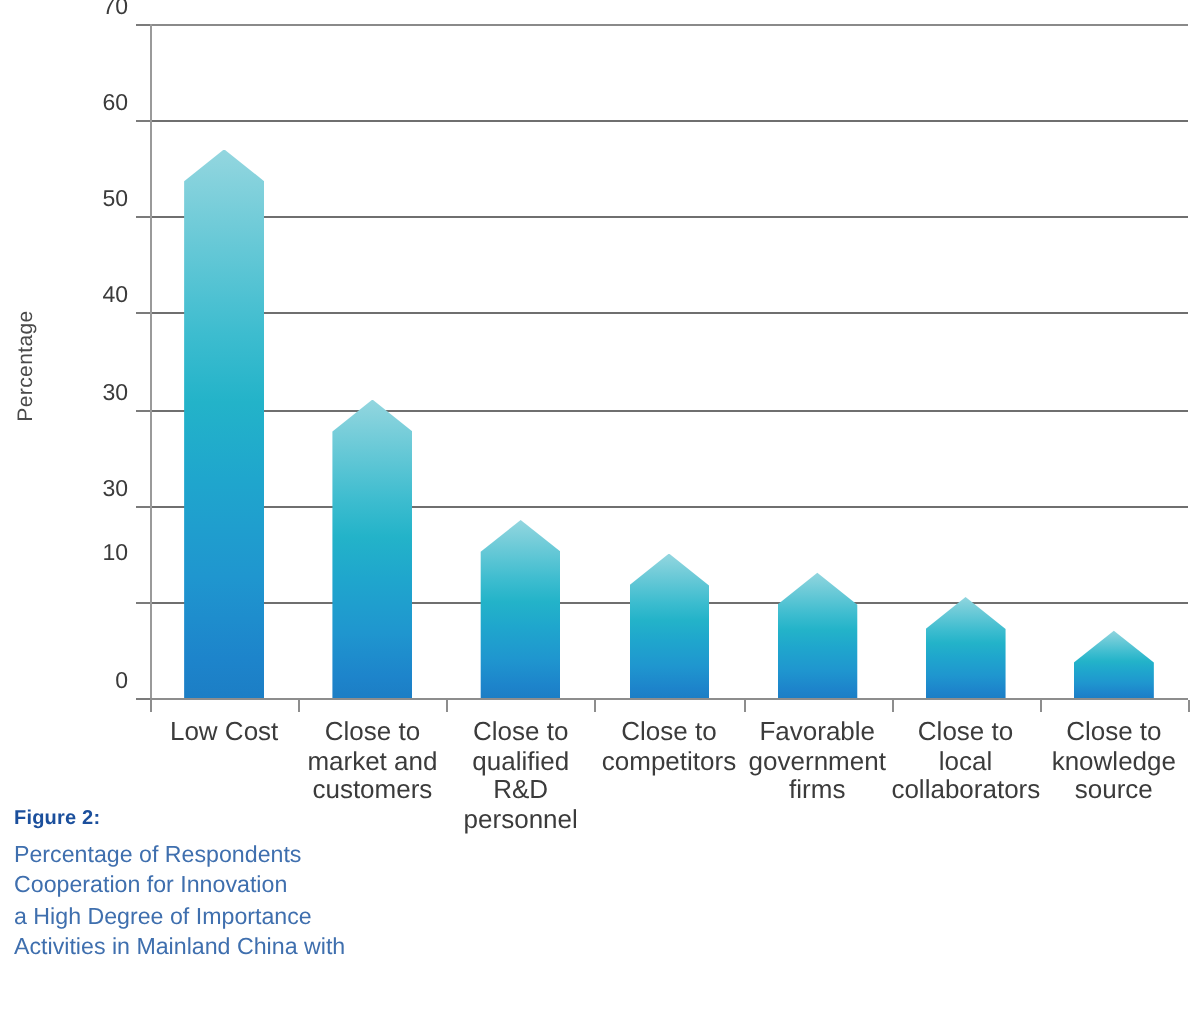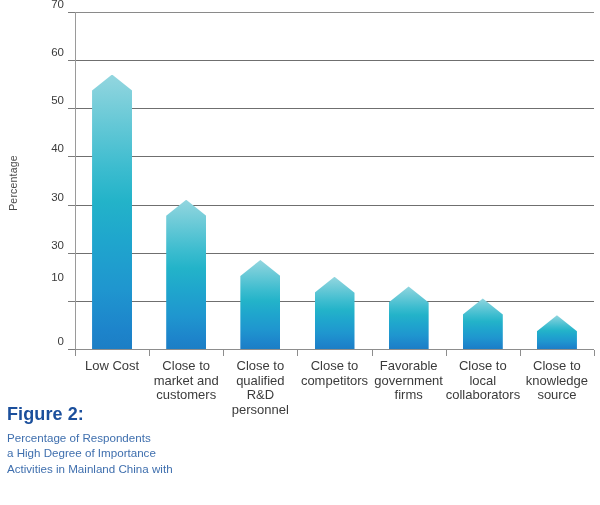--- a/index.html
+++ b/index.html
@@ -165,21 +165,21 @@
   }
 
   
   #caption {
     position: absolute;
     left: 7px;
     top: 404px;
     width: 250px;
   }
   #caption-title {
-    font-size: 18px;
+    font-size: 10px;
     font-weight: bold;
     color: #1b4f9c;
     letter-spacing: .1px;
     margin-bottom: 5px;
   }
   #caption-body {
     font-size: 11.6px;
     line-height: 15.4px;
     color: #3f6fae;
   }
@@ -274,20 +274,21 @@
           <div>knowledge</div>
           <div>source</div>
         </div>
       </div>
   </div>
 
   <div id="caption">
     <div id="caption-title">Figure 2:</div>
     <div id="caption-body">
         <div>Percentage of Respondents</div>
+        <div>Cooperation for Innovation</div>
         <div>a High Degree of Importance</div>
         <div>Activities in Mainland China with</div>
       </div>
   </div>
 
 <div class="y-tick" style="top: 12px;"></div>
     <div class="y-tick" style="top: 60.1429px;"></div>
     <div class="y-tick" style="top: 108.286px;"></div>
     <div class="y-tick" style="top: 156.429px;"></div>
     <div class="y-tick" style="top: 204.571px;"></div>

